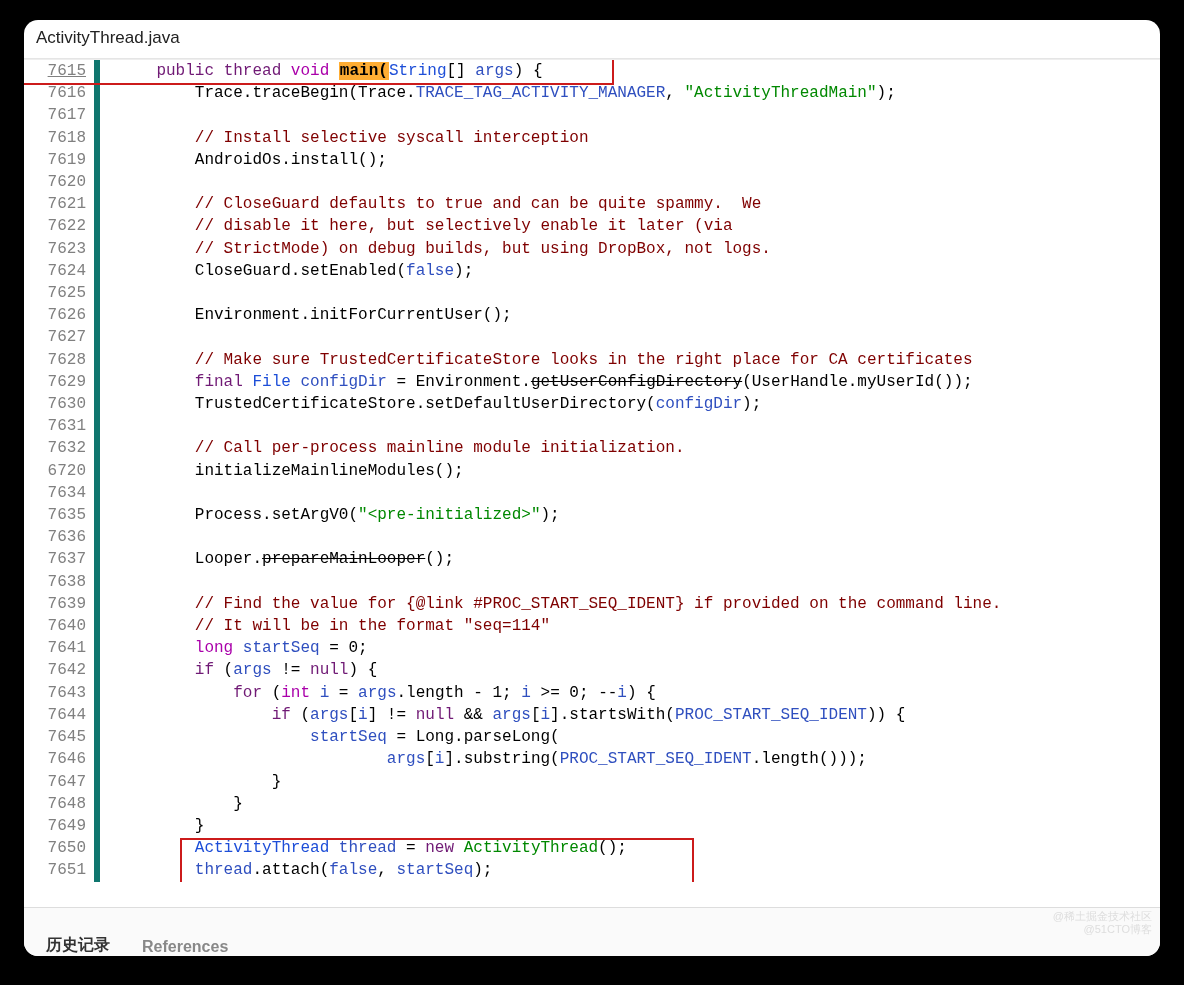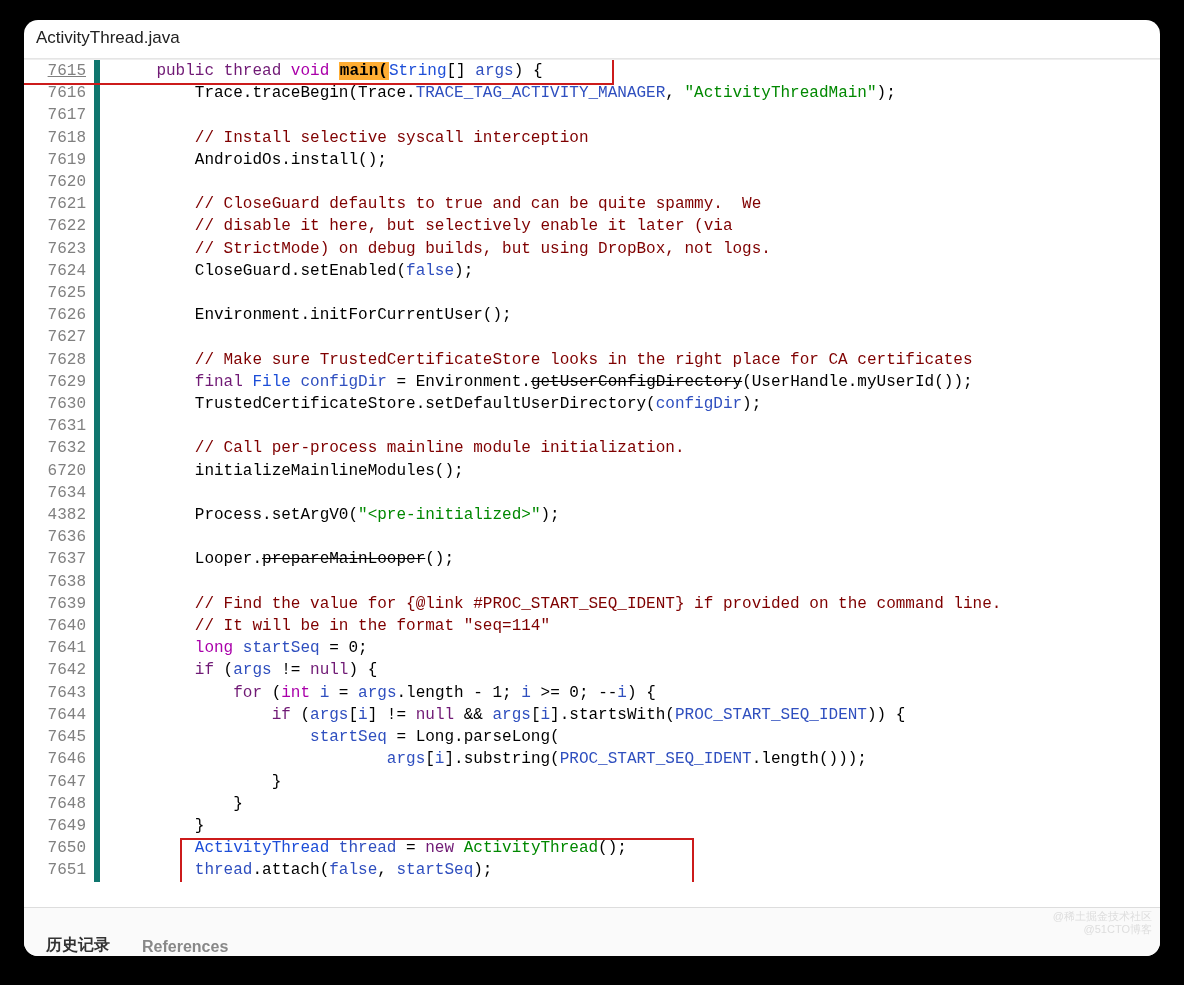--- a/index.html
+++ b/index.html
@@ -194,21 +194,21 @@
           </tr>
           <tr>
             <td class="gutter">6720</td>
             <td class="code">        initializeMainlineModules();</td>
           </tr>
           <tr>
             <td class="gutter">7634</td>
             <td class="code"></td>
           </tr>
           <tr>
-            <td class="gutter">4382</td>
+            <td class="gutter">7635</td>
             <td class="code">        Process.setArgV0(<span class="tok-str">"&lt;pre-initialized&gt;"</span>);</td>
           </tr>
           <tr>
             <td class="gutter">7636</td>
             <td class="code"></td>
           </tr>
           <tr>
             <td class="gutter">7637</td>
             <td class="code">        Looper.<span class="strike">prepareMainLooper</span>();</td>
           </tr>

